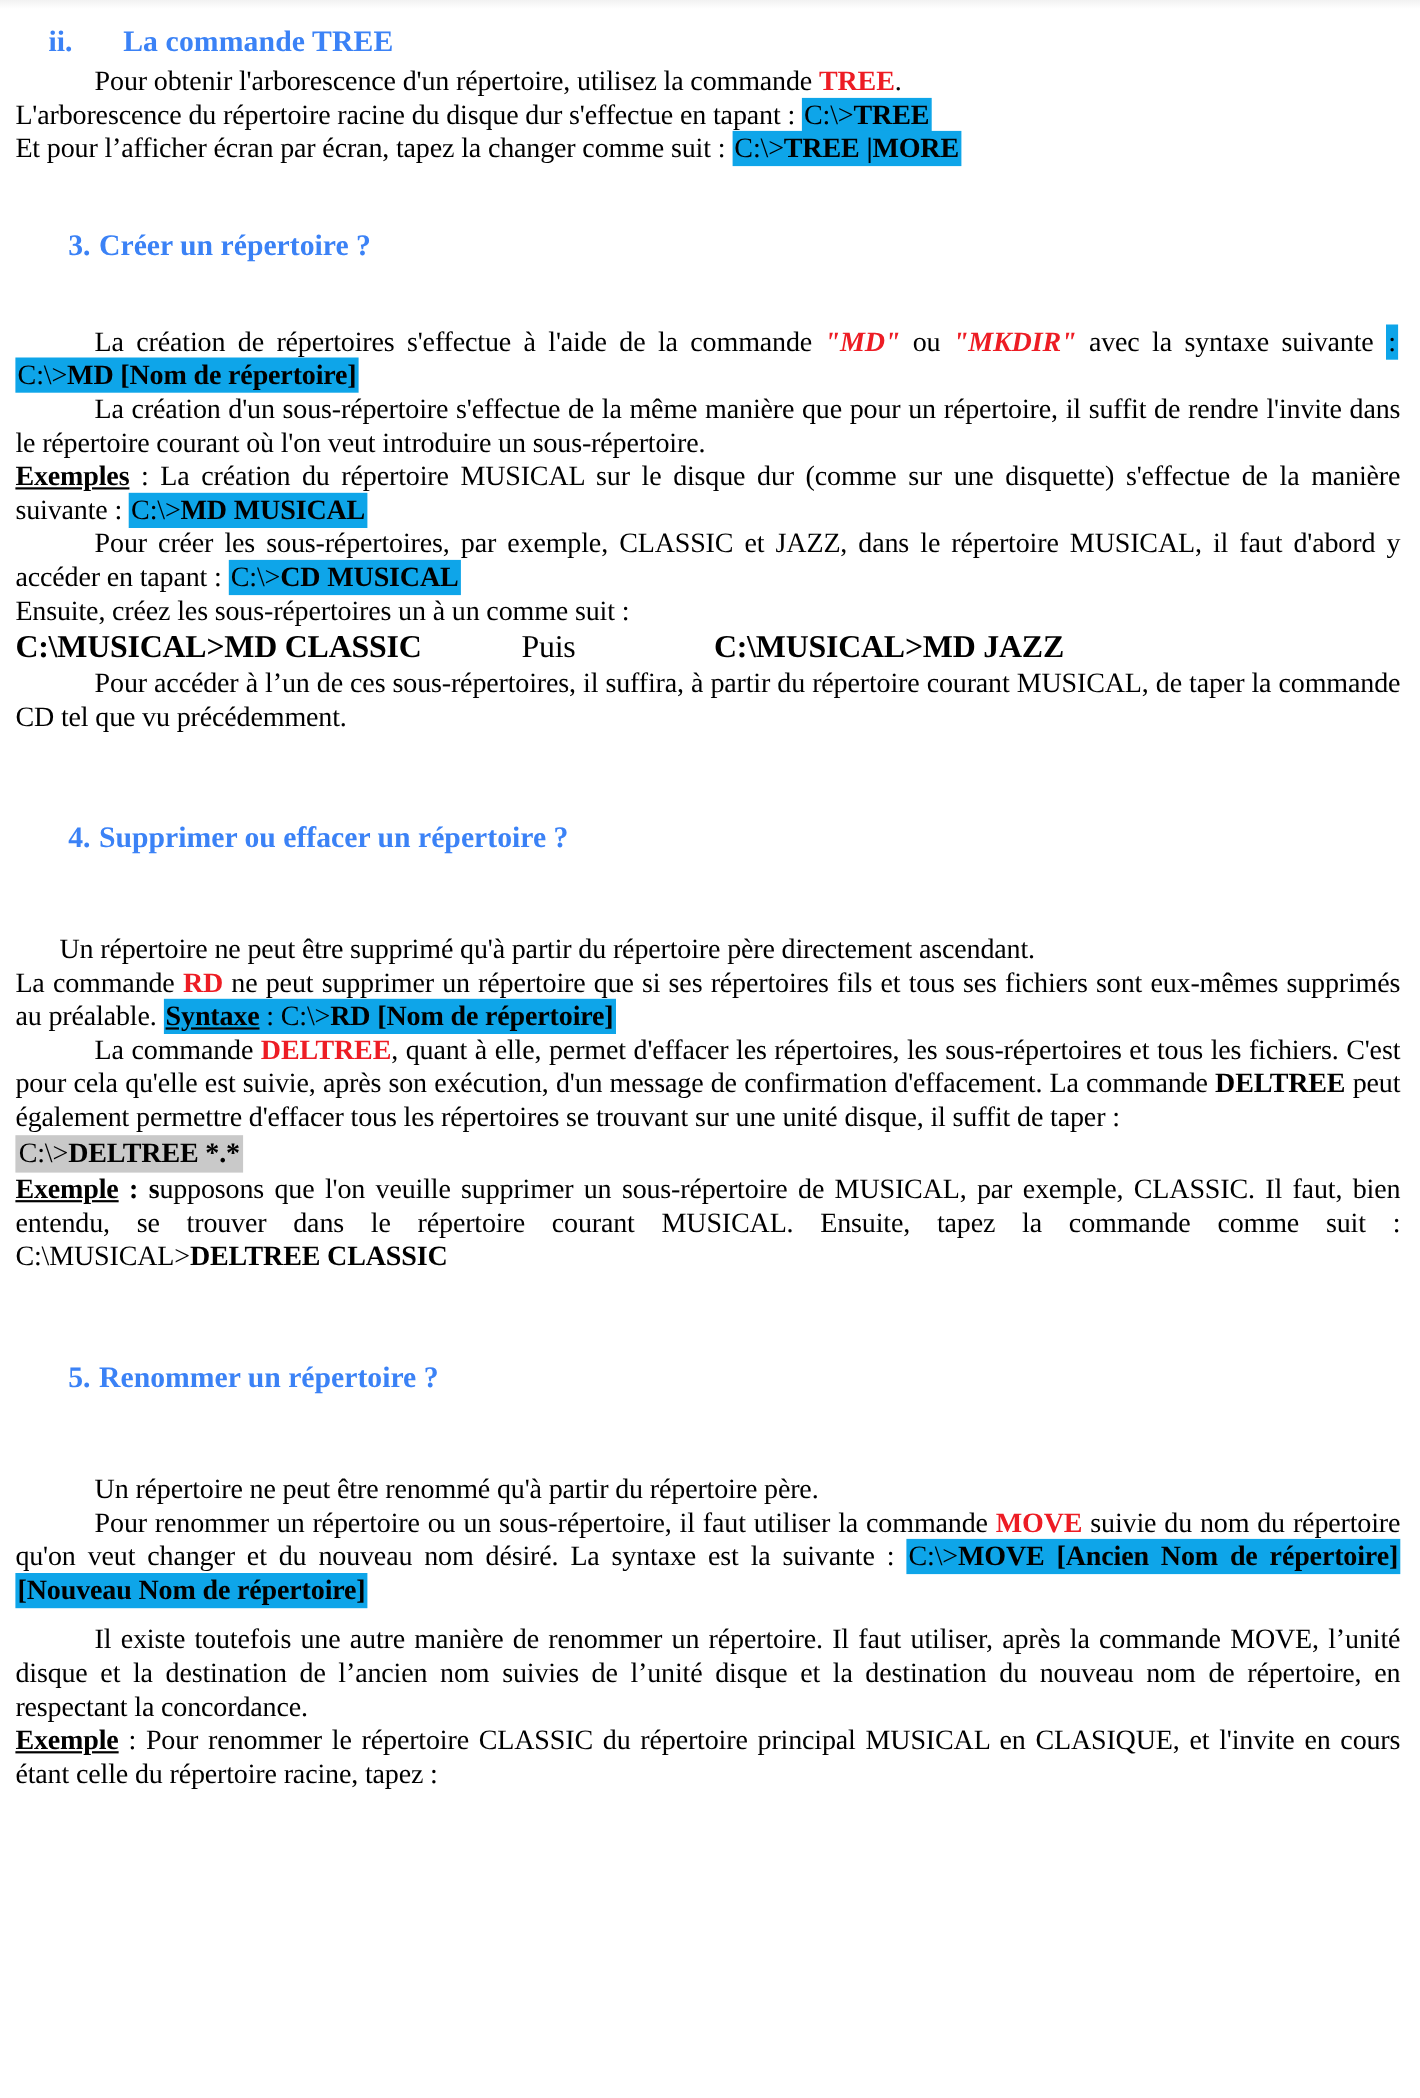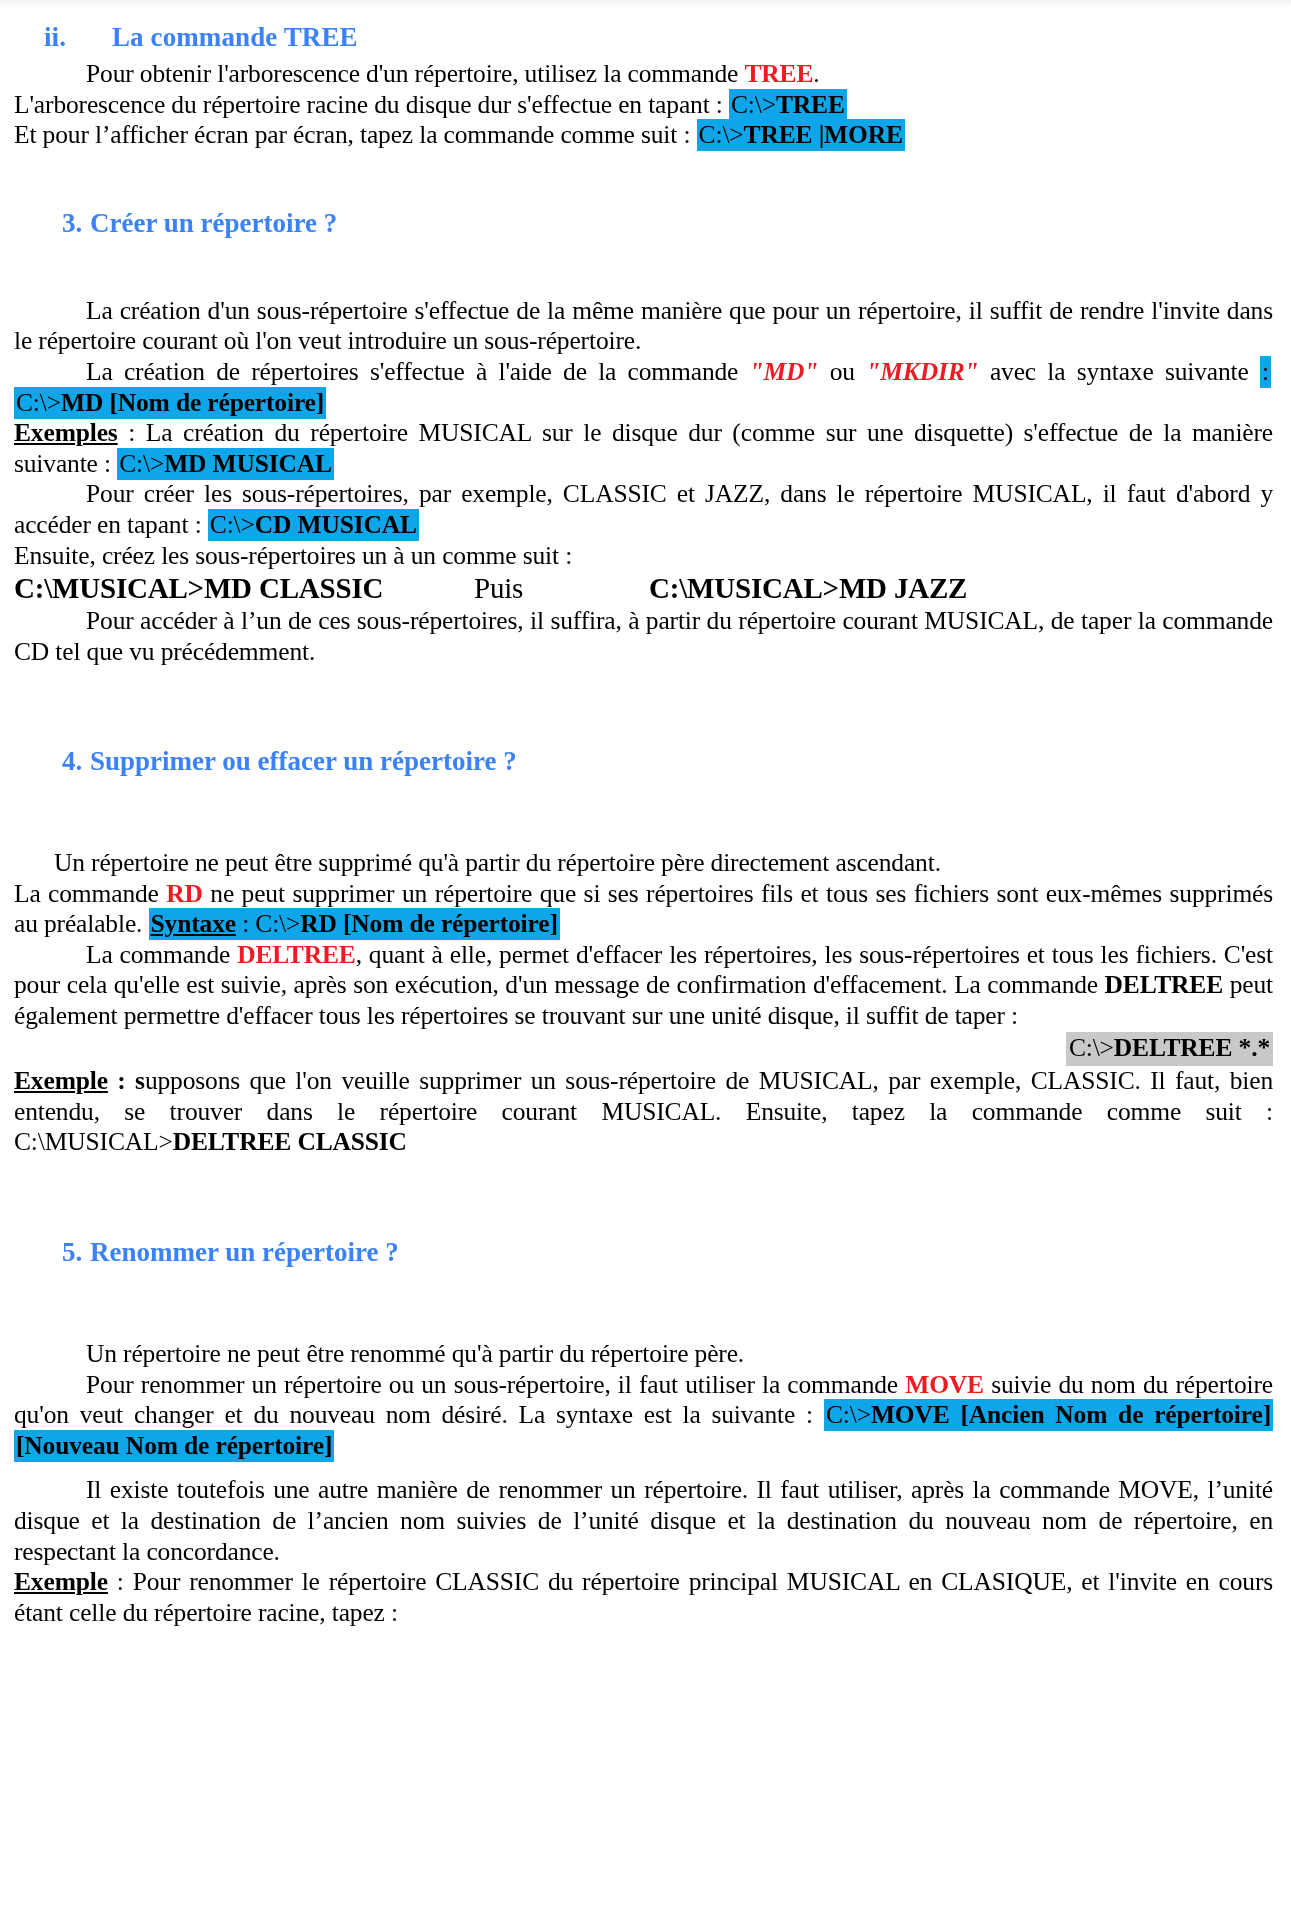--- a/index.html
+++ b/index.html
@@ -53,21 +53,21 @@
   p {
     margin: 0;
     font-size: 25.5px;
     line-height: 1.20;
     text-align: justify;
     text-justify: inter-word;
     letter-spacing: -0.15px;
   }
   p.indent { text-indent: 72px; }
   p.nojust { text-align: left; }
-  p.center { text-align: right; text-indent: 0; }
+  p.center { text-align: left; text-indent: 0; }
 
   .sp-sm { height: 14px; }
   .sp-md { height: 30px; }
   .sp-lg { height: 44px; }
   .sp-xl { height: 52px; }
 
   
   .red   { color: #ED1C24; font-weight: bold; }
   .redi  { color: #ED1C24; font-weight: bold; font-style: italic; }
   .b     { font-weight: bold; }
@@ -106,33 +106,33 @@
   <div class="topline"></div>
 
   <h3 class="heading-sub">
     <span class="lbl">ii.</span><span>La commande TREE</span>
   </h3>
 
   <p class="indent"><span>Pour obtenir l'arborescence d'un répertoire, utilisez la commande </span><span class="red">TREE</span><span>.</span></p>
 
   <p class="nojust"><span>L'arborescence du répertoire racine du disque dur s'effectue en tapant : </span><span class="hl"><span class="pfx">C:\&gt;</span><span>TREE</span></span></p>
 
-  <p class="nojust"><span>Et pour l’afficher écran par écran, tapez la commande comme suit : </span><span class="hl"><span class="pfx">C:\&gt;</span><span>TREE |MORE</span></span></p>
+  <p class="nojust"><span>Et pour l’afficher écran par écran, tapez la changer comme suit : </span><span class="hl"><span class="pfx">C:\&gt;</span><span>TREE |MORE</span></span></p>
 
   <div class="sp-md"></div>
 
   <h3 class="heading-num">
     <span class="lbl">3.</span><span>Créer un répertoire ?</span>
   </h3>
 
   <div class="sp-md"></div>
 
+  <p class="indent"><span>La création de répertoires s'effectue à l'aide de la commande </span><span class="redi">"MD"</span><span> ou </span><span class="redi">"MKDIR"</span><span> avec la syntaxe suivante </span><span class="hl"><span class="pfx">: C:\&gt;</span><span>MD [Nom de répertoire]</span></span></p>
+
   <p class="indent">La création d'un sous-répertoire s'effectue de la même manière que pour un répertoire, il suffit de rendre l'invite dans le répertoire courant où l'on veut introduire un sous-répertoire.</p>
-
-  <p class="indent"><span>La création de répertoires s'effectue à l'aide de la commande </span><span class="redi">"MD"</span><span> ou </span><span class="redi">"MKDIR"</span><span> avec la syntaxe suivante </span><span class="hl"><span class="pfx">: C:\&gt;</span><span>MD [Nom de répertoire]</span></span></p>
 
   <p><span class="u">Exemples</span><span> : La création du répertoire MUSICAL sur le disque dur (comme sur une disquette) s'effectue de la manière suivante : </span><span class="hl"><span class="pfx">C:\&gt;</span><span>MD MUSICAL</span></span></p>
 
   <p class="indent"><span>Pour créer les sous-répertoires, par exemple, CLASSIC et JAZZ, dans le répertoire MUSICAL, il faut d'abord y accéder en tapant : </span><span class="hl"><span class="pfx">C:\&gt;</span><span>CD MUSICAL</span></span></p>
 
   <p class="nojust">Ensuite, créez les sous-répertoires un à un comme suit :</p>
 
   <div class="cmdrow">
     <div class="c1">C:\MUSICAL&gt;MD CLASSIC</div>
     <div class="c2">Puis</div>

